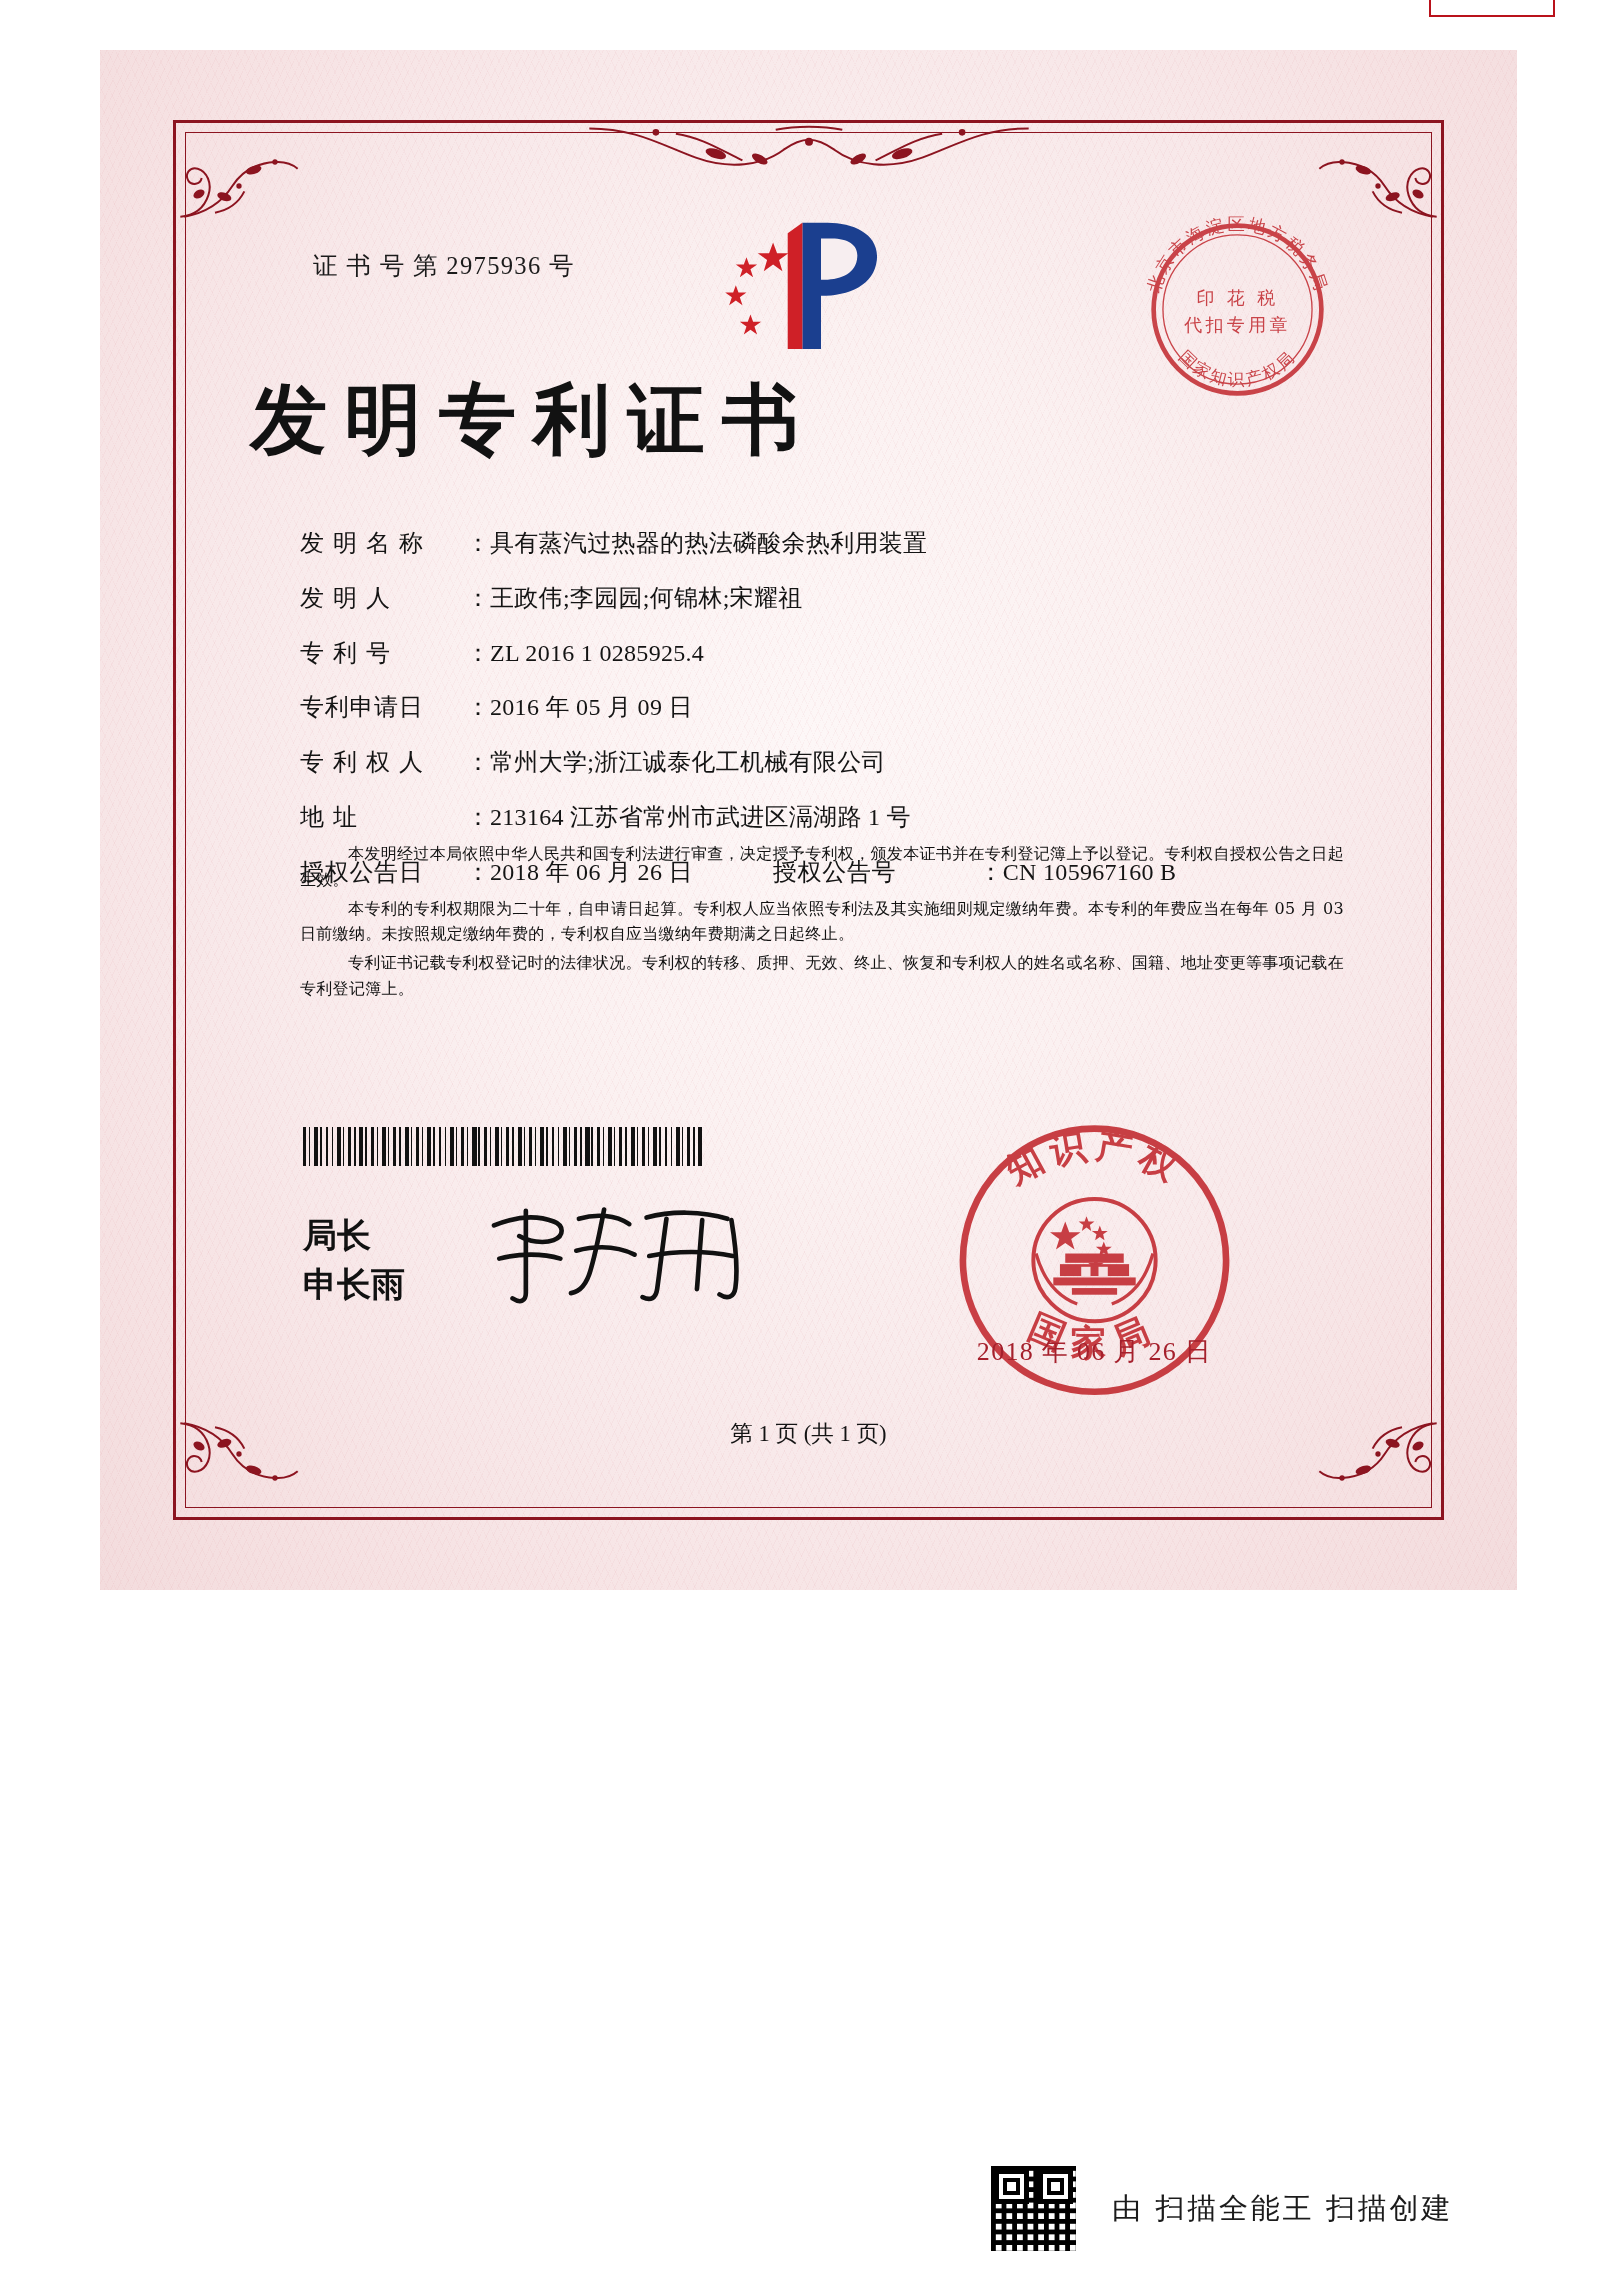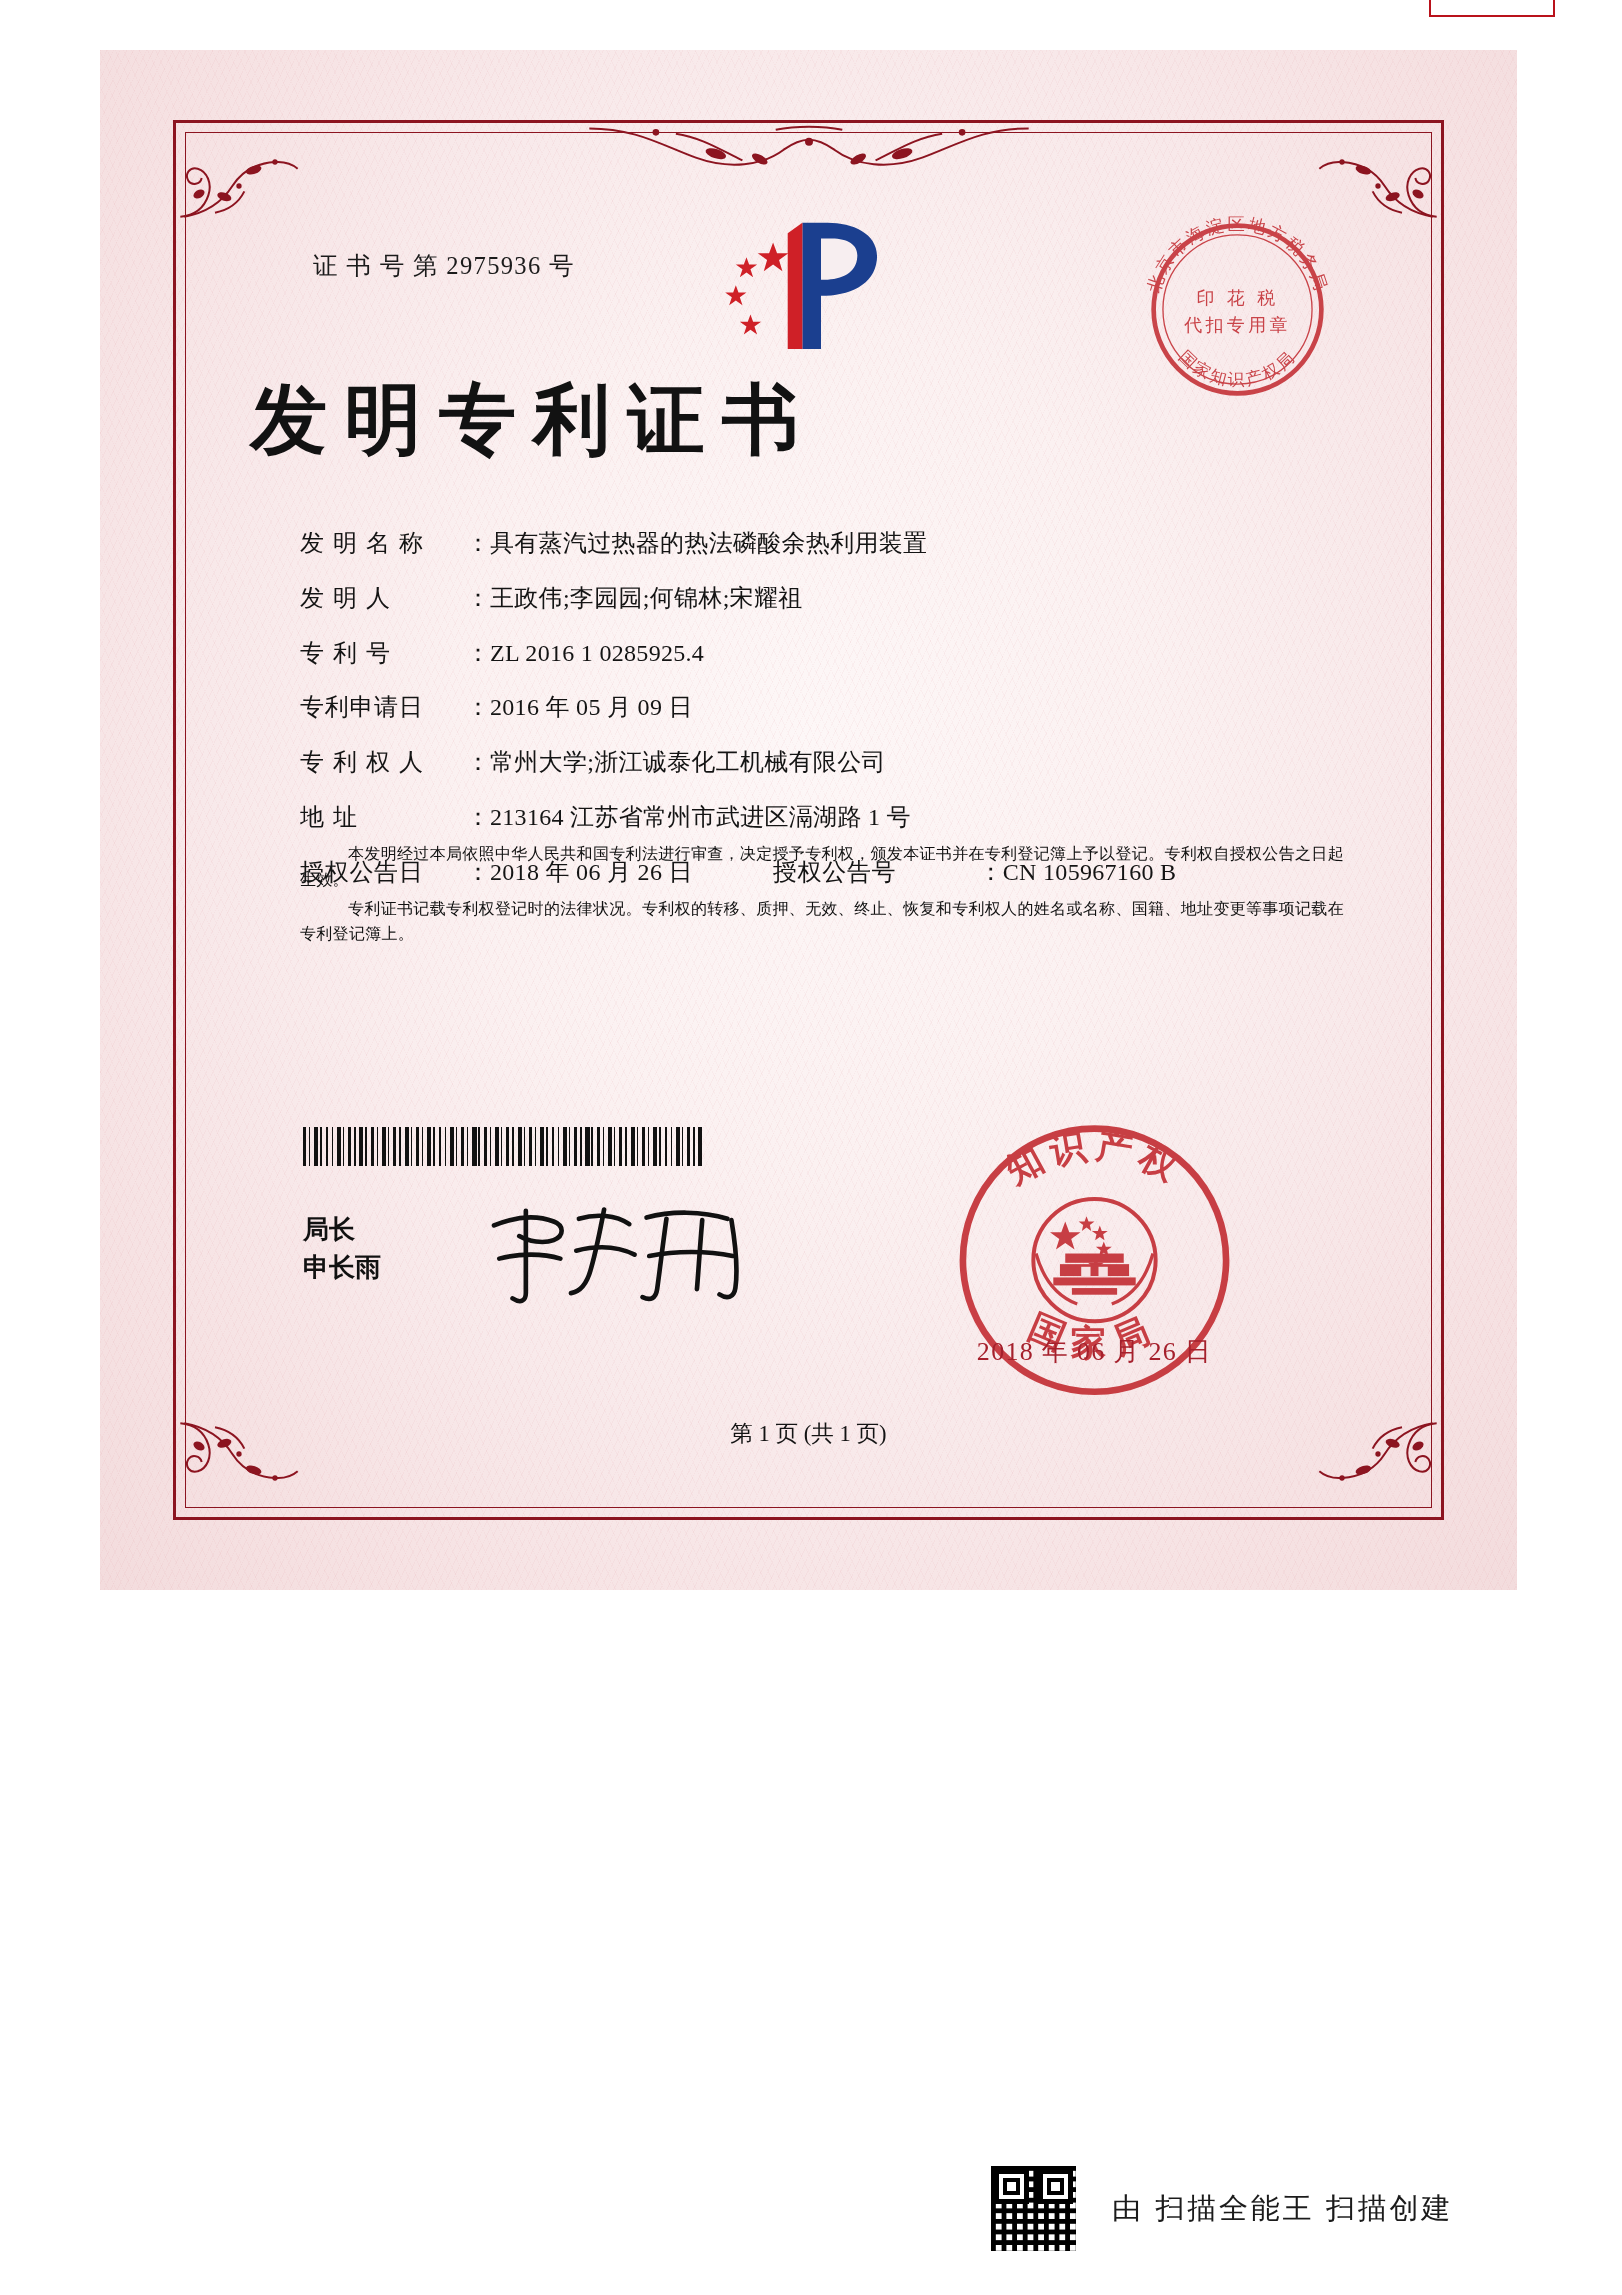--- a/index.html
+++ b/index.html
@@ -210,21 +210,21 @@
       #111 11.3px, #111 15.3px, transparent 15.3px, transparent 17.3px,
       #111 17.3px, #111 18.6px, transparent 18.6px, transparent 22.6px
     );
   }
 
   
   .director {
     position: absolute;
     left: 70px;
     top: 1035px;
-    font-size: 26px;
+    font-size: 34px;
     font-weight: 700;
     font-family: "DejaVu Serif", "Liberation Serif", serif;
     line-height: 1.45;
     color: #111;
   }
   .signature {
     position: absolute;
     left: 246px;
     top: 1011px;
     width: 286px;
@@ -489,20 +489,21 @@
         <span class="field-value">2018 年 06 月 26 日</span>
         <span class="field-label2">授权公告号</span>
         <span>：</span>
         <span class="field-value">CN 105967160 B</span>
       </div>
 
     </div>
 
     <div class="paragraphs">
       <p>本发明经过本局依照中华人民共和国专利法进行审查，决定授予专利权，颁发本证书并在专利登记簿上予以登记。专利权自授权公告之日起生效。</p>
+      <p>本专利的专利权期限为二十年，自申请日起算。专利权人应当依照专利法及其实施细则规定缴纳年费。本专利的年费应当在每年 05 月 03 日前缴纳。未按照规定缴纳年费的，专利权自应当缴纳年费期满之日起终止。</p>
       <p>专利证书记载专利权登记时的法律状况。专利权的转移、质押、无效、终止、恢复和专利权人的姓名或名称、国籍、地址变更等事项记载在专利登记簿上。</p>
     </div>
 
     <div class="barcode"></div>
 
     <div class="director">
       <div>局长</div>
       <div>申长雨</div>
     </div>
 

